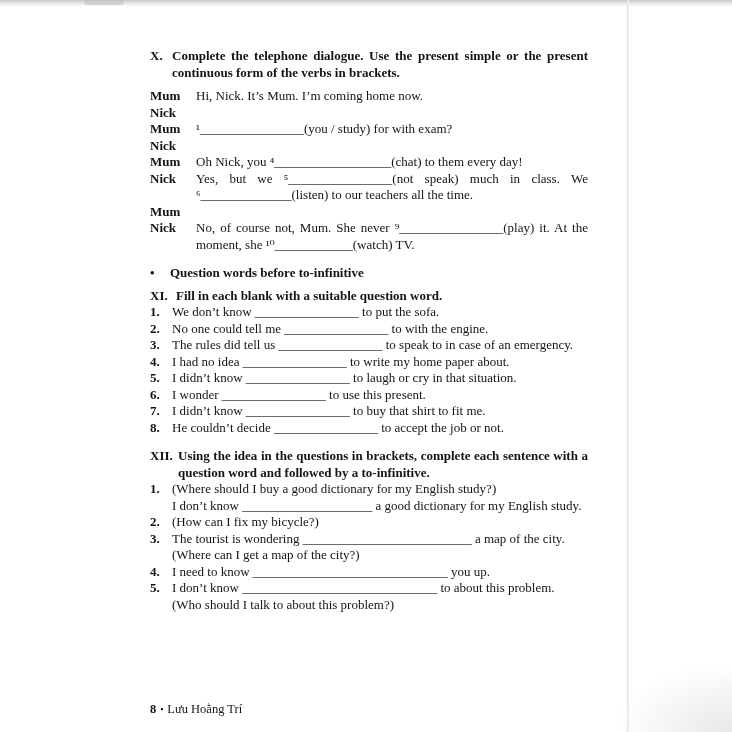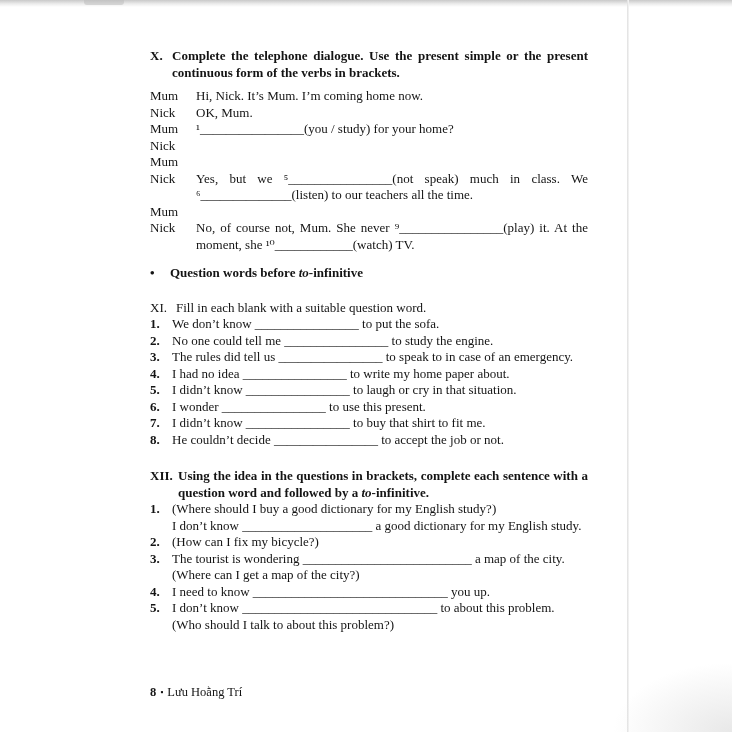--- a/index.html
+++ b/index.html
@@ -16,48 +16,48 @@
     background:linear-gradient(180deg,#c9c9c9 0%,#ececec 55%,#ffffff 100%)}
   .edge-top-corner{position:absolute;top:0;left:84px;width:40px;height:5px;background:#bdbdbd;border-radius:0 0 3px 3px;opacity:.55}
   .edge-right{position:absolute;top:0;bottom:0;left:627px;width:2px;
     background:linear-gradient(90deg,#dedede,#f7f7f7)}
   .corner-br{position:absolute;right:0;bottom:0;width:120px;height:70px;
     background:radial-gradient(ellipse at 100% 100%,#e8e8e8 0%,rgba(255,255,255,0) 70%)}
 
   .content{position:absolute;left:150px;top:48px;width:438px;
     font-size:13px;line-height:16.5px}
 
-  .it{font-style:italic}
+  .it{}
 
   .ex-heading{display:flex;font-weight:bold}
   .ex-num{flex:none;width:22px}
   .ex-num.w26{width:26px}
   .ex-num.w28{width:28px}
   .ex-title{flex:1;text-align:justify}
 
   .dialogue{margin-top:7px}
   .drow{display:flex}
-  .spk{flex:none;width:46px;font-weight:normal}
+  .spk{flex:none;width:46px;font-weight:bold}
   .dtxt{flex:1;text-align:justify}
 
   .bullet-line{display:flex;margin-top:12px;font-weight:bold}
   .bullet{flex:none;width:20px}
   .bullet-title{flex:1}
 
-  .xi-heading{display:flex;font-weight:normal;margin-top:18px}
+  .xi-heading{display:flex;font-weight:bold;margin-top:6px}
 
   .item{display:flex}
   .inum{flex:none;width:22px;font-weight:bold}
   .itxt{flex:1}
 
-  .ex12{margin-top:20px}
+  .ex12{margin-top:12px}
   .item2{display:flex}
   .i2body{flex:1}
 
-  .footer{position:absolute;left:150px;top:685px;font-size:12.5px}
+  .footer{position:absolute;left:150px;top:702px;font-size:12.5px}
   .footer .pg{font-weight:bold}
   .footer .sep{font-size:8.5px;padding:0 4px;vertical-align:1.5px}
 </style>
 </head>
 <body>
 
 <div class="page">
   <div class="edge-top"></div>
   <div class="edge-top-corner"></div>
   <div class="edge-right"></div>
@@ -70,31 +70,31 @@
       <span class="ex-title">Complete the telephone dialogue. Use the present simple or the present continuous form of the verbs in brackets.</span>
     </div>
 
     <div class="dialogue">
       <div class="drow">
         <span class="spk">Mum</span>
         <span class="dtxt">Hi, Nick. It’s Mum. I’m coming home now.</span>
       </div>
       <div class="drow">
         <span class="spk">Nick</span>
-        <span class="dtxt">OK, Mum.</span>
       </div>
       <div class="drow">
         <span class="spk">Mum</span>
-        <span class="dtxt">¹________________(you / study) for your home?</span>
+        <span class="dtxt">¹________________(you / study) for with exam?</span>
       </div>
       <div class="drow">
         <span class="spk">Nick</span>
       </div>
       <div class="drow">
         <span class="spk">Mum</span>
+        <span class="dtxt">Oh Nick, you ⁴__________________(chat) to them every day!</span>
       </div>
       <div class="drow">
         <span class="spk">Nick</span>
         <span class="dtxt">Yes, but we ⁵________________(not speak) much in class. We ⁶______________(listen) to our teachers all the time.</span>
       </div>
       <div class="drow">
         <span class="spk">Mum</span>
       </div>
       <div class="drow">
         <span class="spk">Nick</span>
@@ -111,21 +111,21 @@
       <span class="ex-num w26">XI.</span>
       <span class="ex-title">Fill in each blank with a suitable question word.</span>
     </div>
     <div>
       <div class="item">
         <span class="inum">1.</span>
         <span class="itxt">We don’t know ________________ to put the sofa.</span>
       </div>
       <div class="item">
         <span class="inum">2.</span>
-        <span class="itxt">No one could tell me ________________ to study the engine.</span>
+        <span class="itxt">No one could tell me ________________ to with the engine.</span>
       </div>
       <div class="item">
         <span class="inum">3.</span>
         <span class="itxt">The rules did tell us ________________ to speak to in case of an emergency.</span>
       </div>
       <div class="item">
         <span class="inum">4.</span>
         <span class="itxt">I had no idea ________________ to write my home paper about.</span>
       </div>
       <div class="item">

